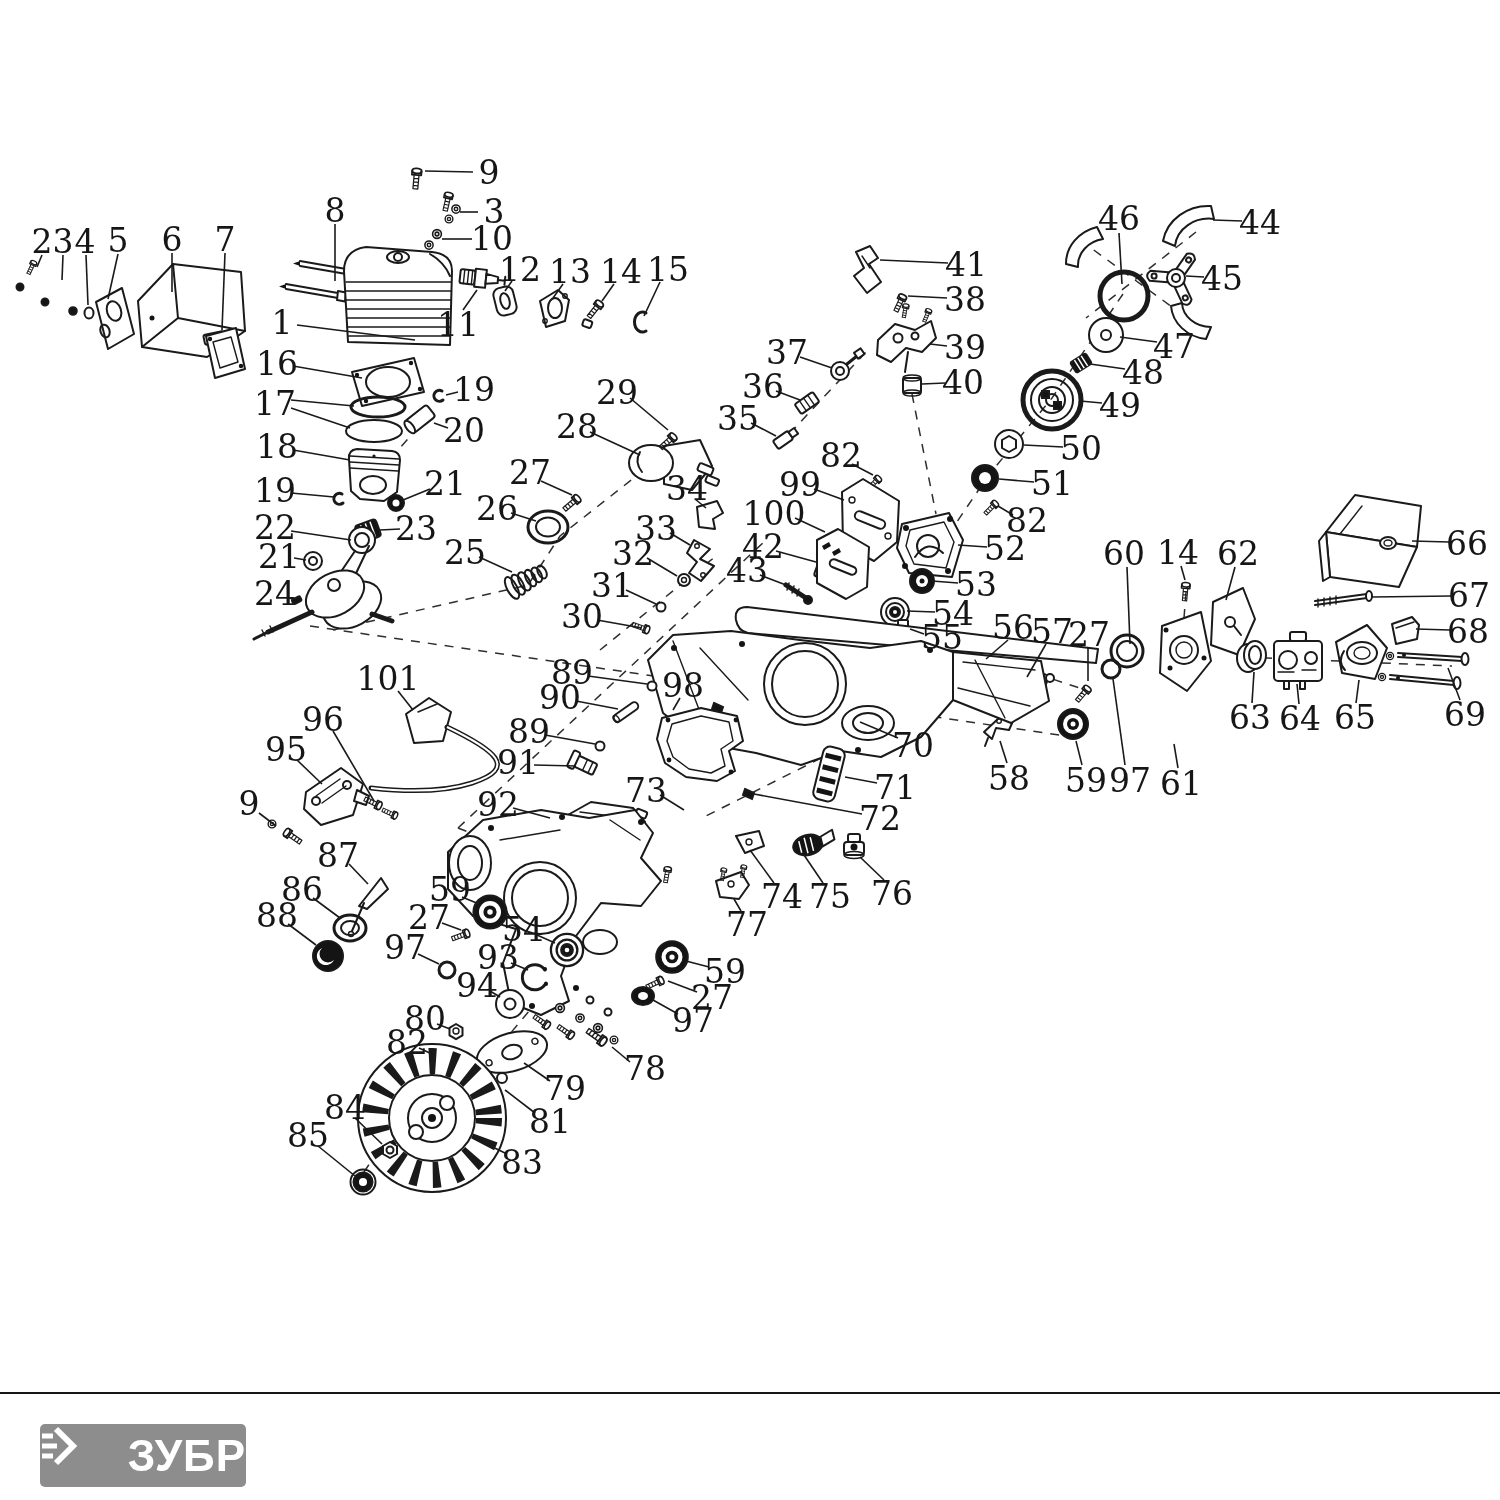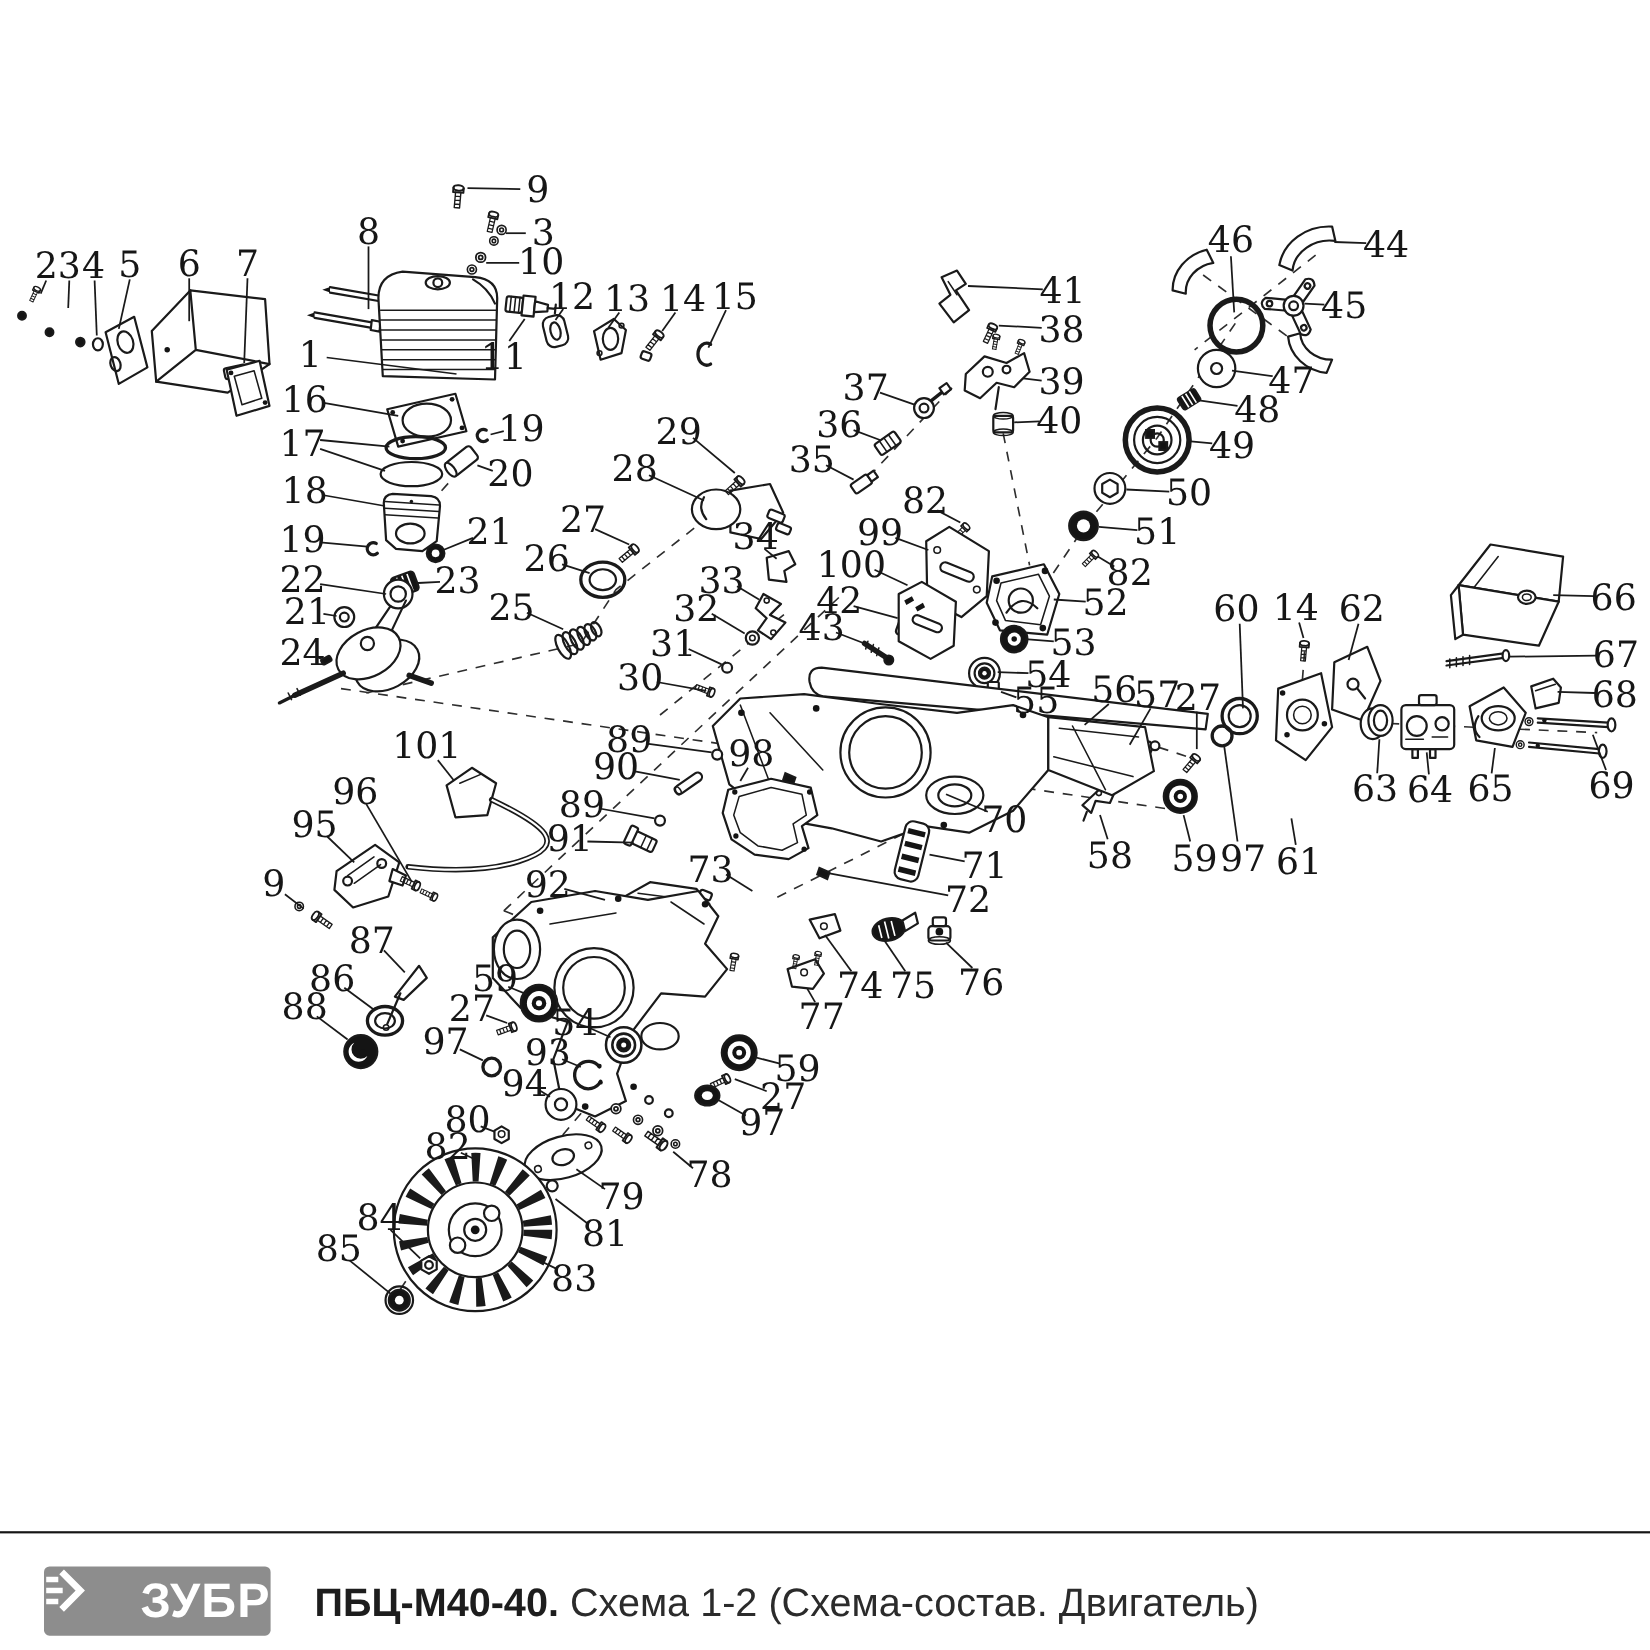--- a/index.html
+++ b/index.html
@@ -892,15 +892,14 @@
 <div class="rule"></div>
 
 <div class="logo">
   <svg width="42" height="44" viewBox="0 0 42 44">
     <path d="M2,12 h11 M2,22 h15 M2,32 h11" stroke="#fff" stroke-width="5" fill="none"></path>
     <path d="M16,5 L33,22 L16,39" stroke="#fff" stroke-width="6" fill="none" stroke-linejoin="miter"></path>
   </svg>
   <span class="logo-text">ЗУБР</span>
 </div>
 
-<div class="caption"><span class="b">ПБЦ-М40-40.</span><span> Схема 1-2 (Схема-состав. Двигатель)</span></div>
 
 </div>
 
 </body></html>

